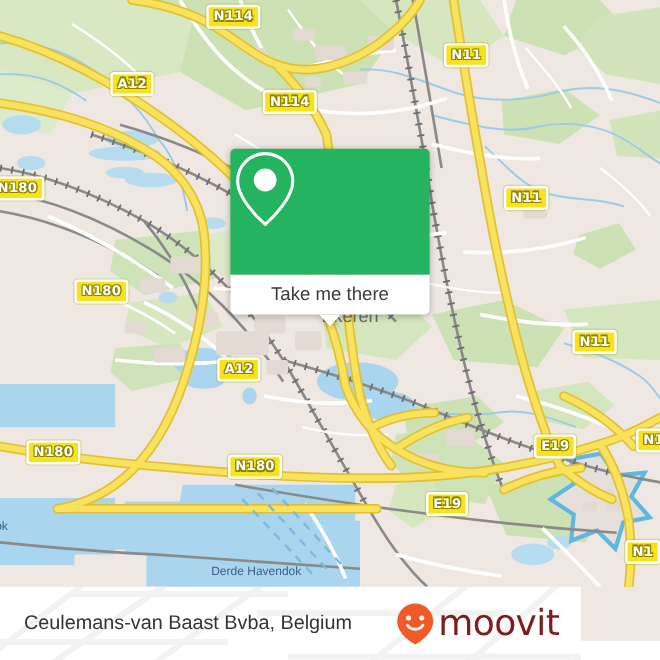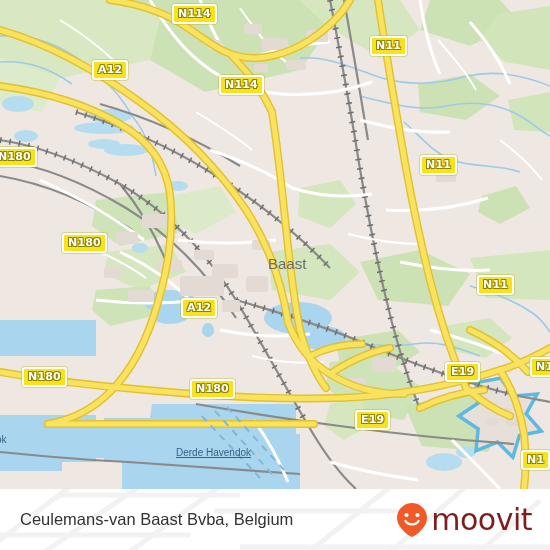--- a/index.html
+++ b/index.html
@@ -86,21 +86,21 @@
     position:absolute;left:50%;top:138px;
     margin-left:-9px;width:0;height:0;
     border-left:9px solid transparent;
     border-right:9px solid transparent;
     border-top:10px solid #ffffff;
   }
   .pin-svg{display:block;}
 
   
   #footer{
-    position:absolute;left:0;top:489px;width:550px;height:61px;
+    position:absolute;left:0;top:489px;width:484px;height:61px;
     background:#ffffff;overflow:hidden;
   }
   #footer .wm{position:absolute;left:0;top:0;opacity:1;}
   #footer .row{
     position:relative;height:61px;
     display:flex;align-items:center;
     padding:0 18px 0 20px;
     justify-content:space-between;
   }
   #footer .title{
@@ -346,26 +346,38 @@
     <div class="shield" style="left:62px;top:233px;">N180</div>
     <div class="shield" style="left:477px;top:275px;">N11</div>
     <div class="shield" style="left:181px;top:298px;">A12</div>
     <div class="shield" style="left:22px;top:367px;">N180</div>
     <div class="shield" style="left:190px;top:379px;">N180</div>
     <div class="shield" style="left:445px;top:362px;">E19</div>
     <div class="shield" style="left:530px;top:357px;">N1</div>
     <div class="shield" style="left:355px;top:410px;">E19</div>
     <div class="shield" style="left:521px;top:450px;">N1</div>
 
-    <div class="place-label" style="left:268px;top:255px;">Baast</div>
-
-    <div class="water-label" style="left:176px;top:447px;text-decoration:underline;">Derde Havendok</div>
+    <div class="place-label" style="left:268px;top:255px;">Ekeren</div>
+
+    <div class="water-label" style="left:176px;top:471px;">Derde Havendok</div>
     <div class="water-label" style="left:-4px;top:434px;">ok</div>
 
 
+    <div id="callout">
+      <div class="head">
+        <svg class="pin-svg" width="58" height="66" viewBox="0 0 58 66">
+          <path d="M29 4 C16.3 4 6 14.3 6 27 C6 40.5 22 57 29 63 C36 57 52 40.5 52 27 C52 14.3 41.7 4 29 4 Z" fill="none" stroke="#ffffff" stroke-width="2.6" stroke-linejoin="round"></path>
+          <circle cx="29" cy="26" r="9.5" fill="#ffffff"></circle>
+        </svg>
+      </div>
+      <div class="body">
+        <span class="lbl">Take me there</span>
+      </div>
+      <div class="tail"></div>
+    </div>
 
   </div>
 
   <div id="footer">
     <svg class="wm" width="550" height="61" viewBox="0 0 550 61">
       <g fill="none" stroke="#f2f2f2" stroke-width="5">
         <path d="M-20,66 L80,-10"></path>
         <path d="M40,66 L150,-10"></path>
         <path d="M120,70 L230,-10"></path>
         <path d="M300,70 L400,-10"></path>

